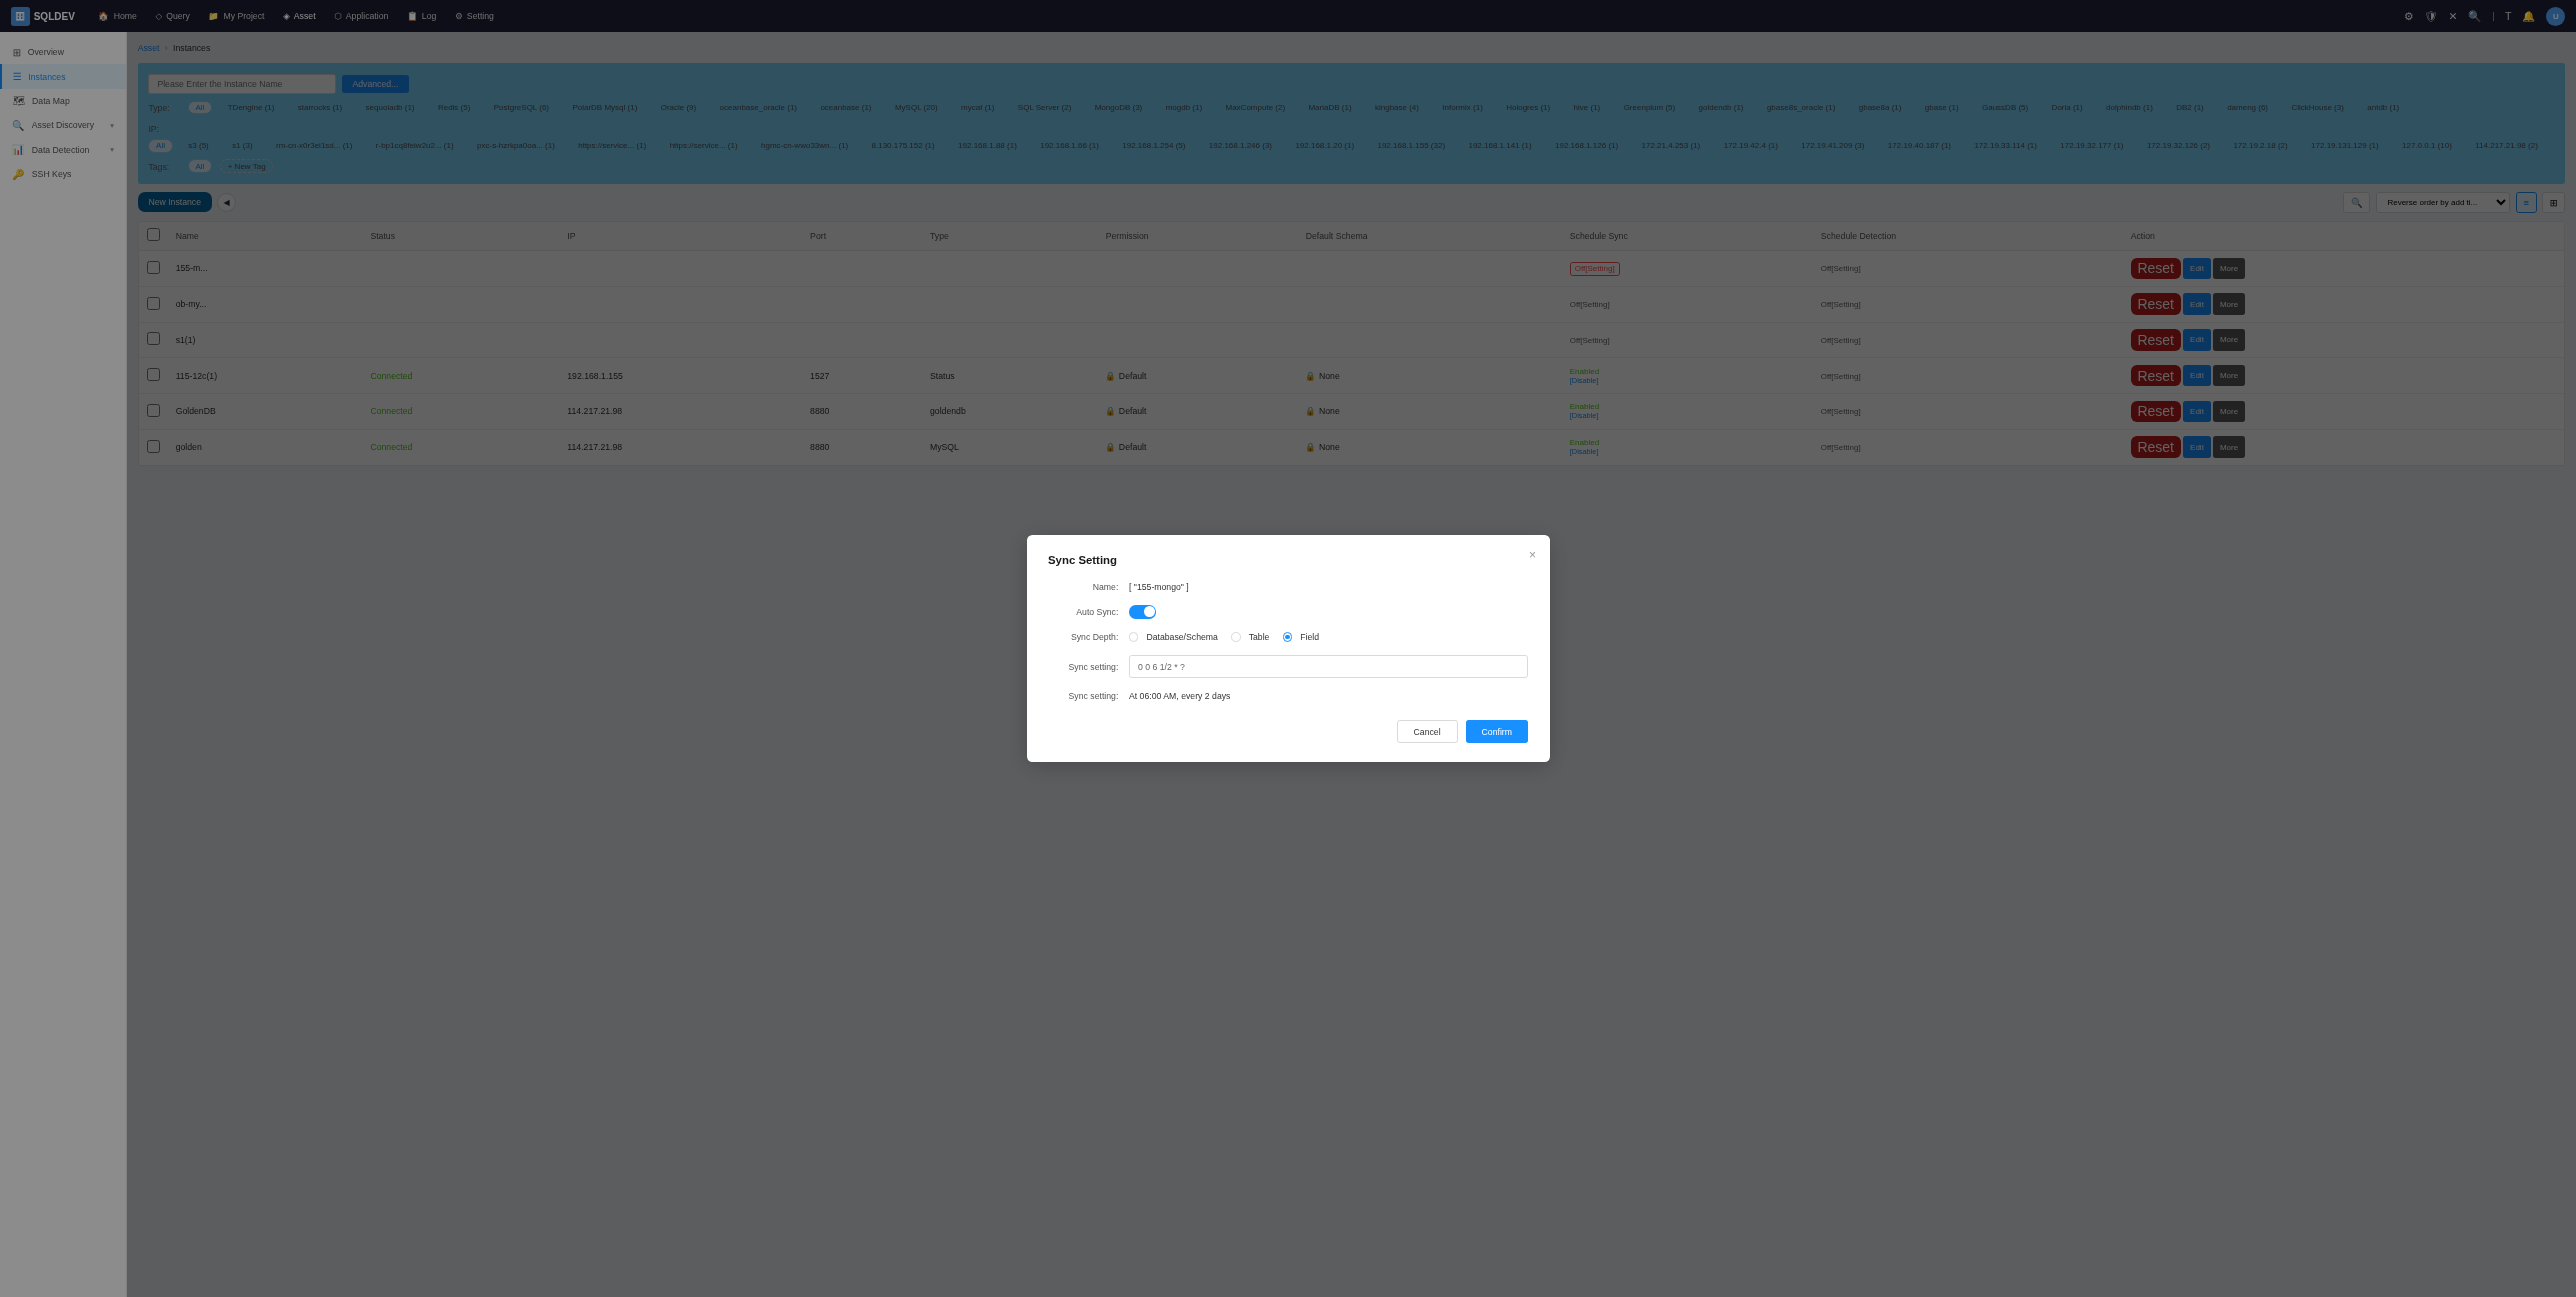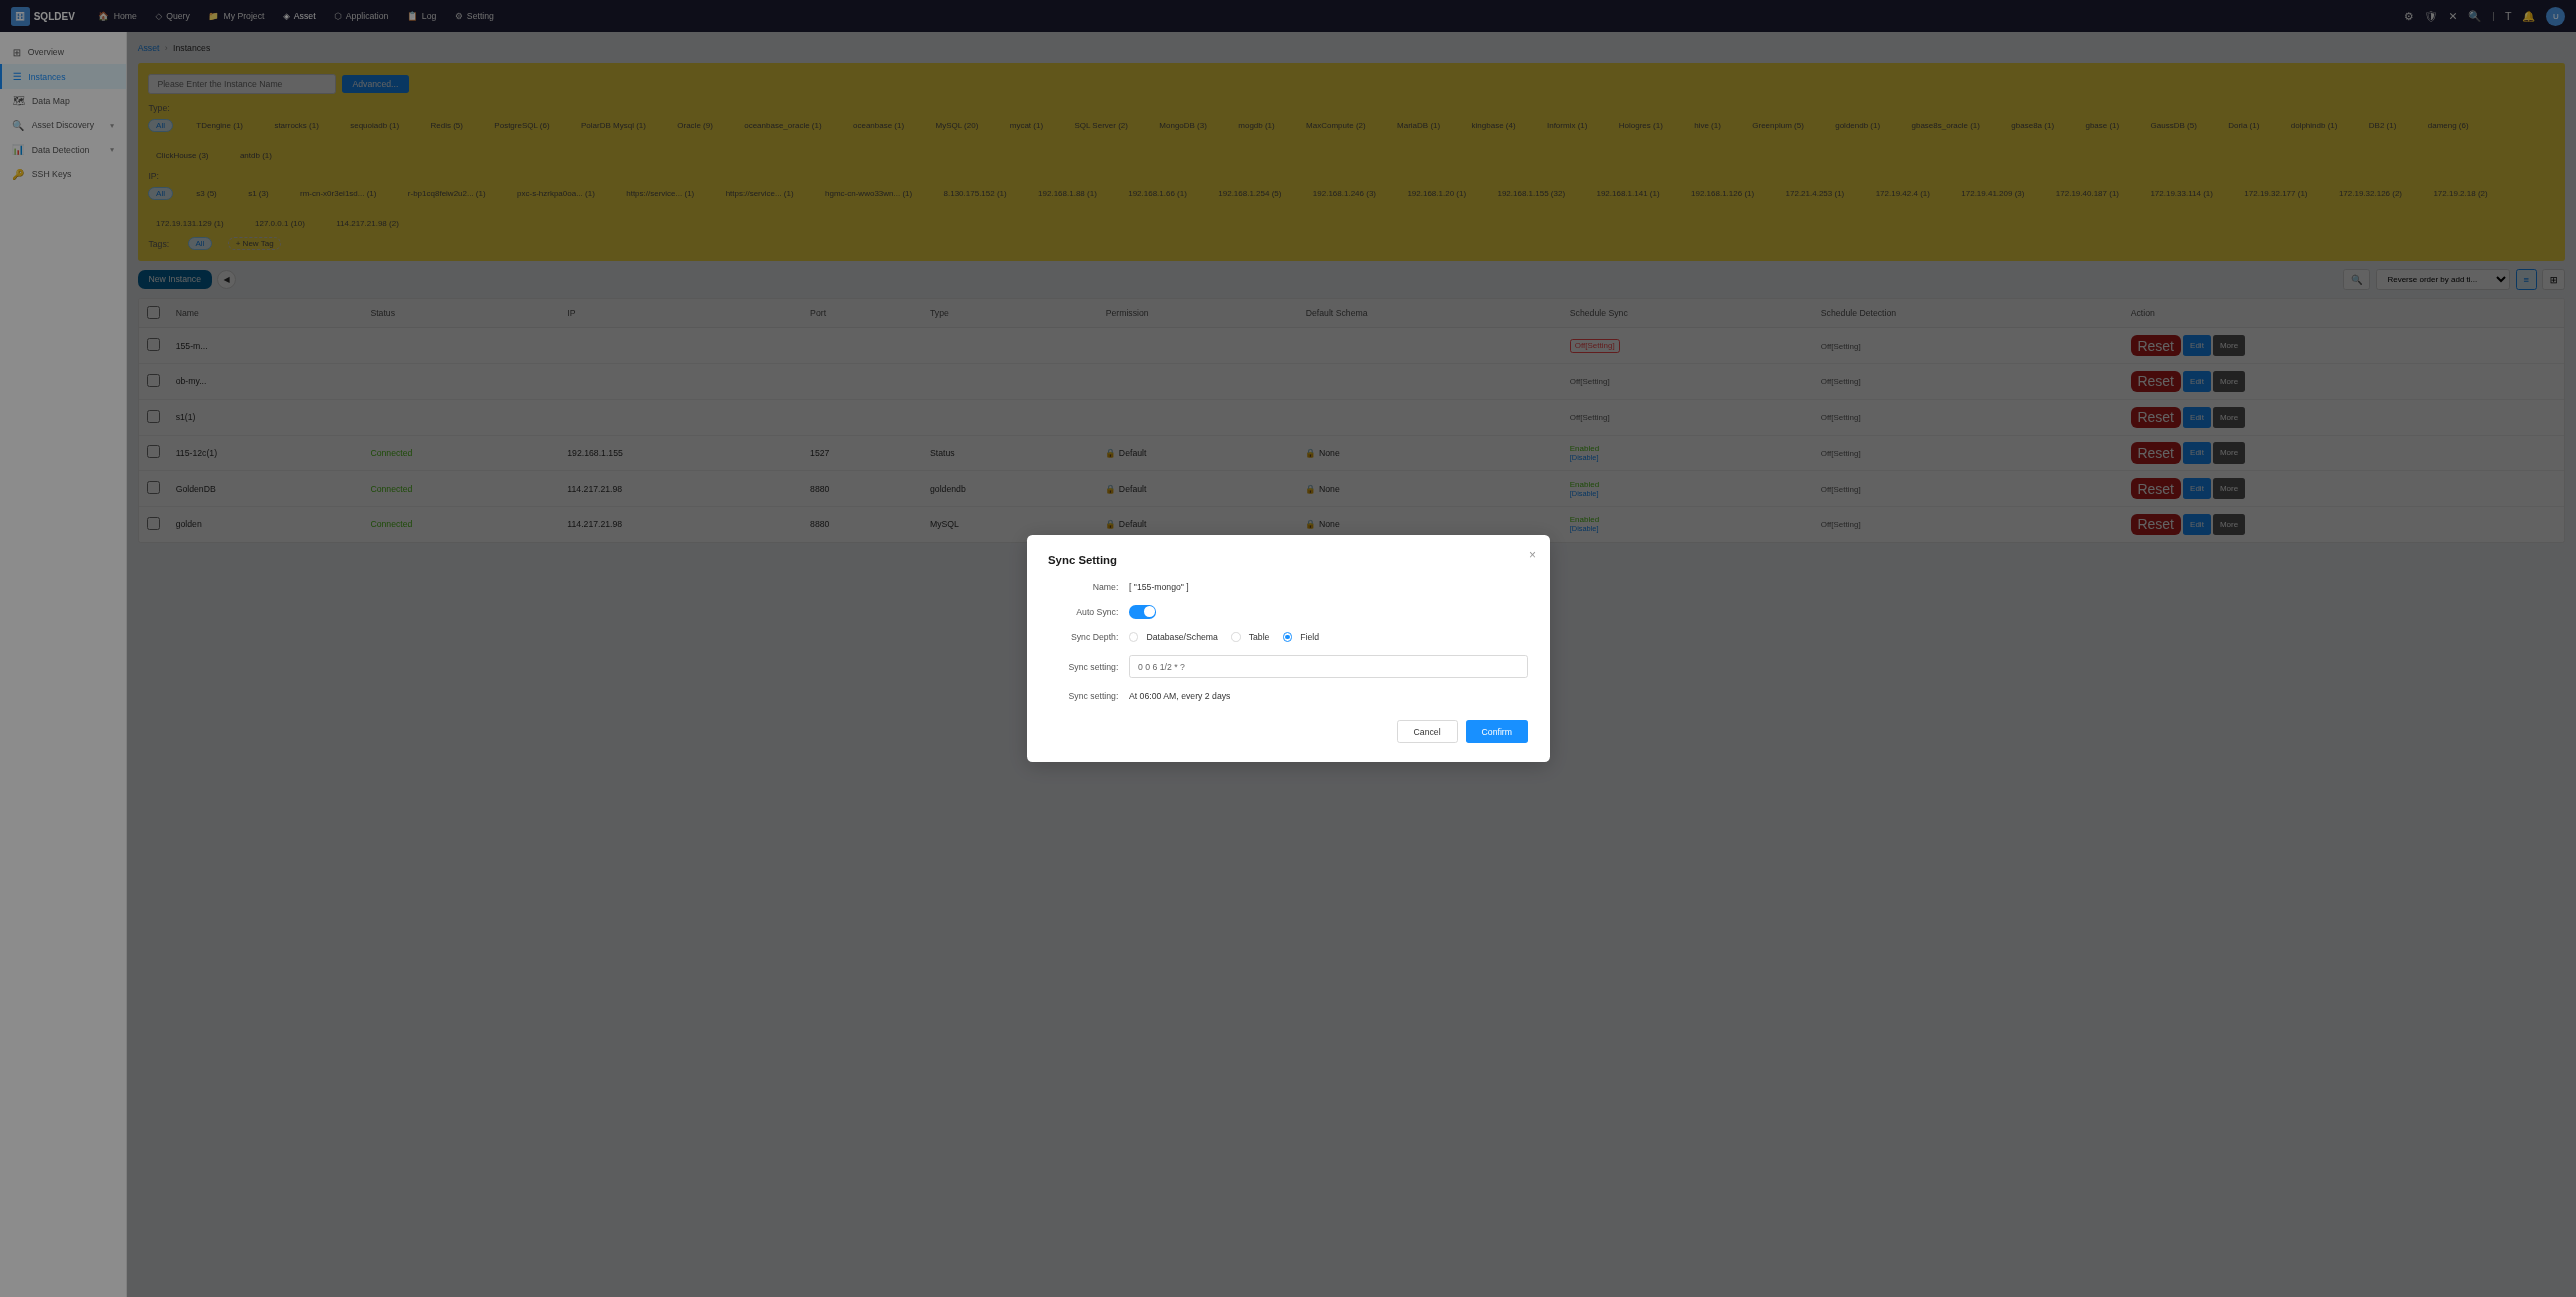--- a/index.html
+++ b/index.html
@@ -116,21 +116,21 @@
       margin-bottom: 10.7px;
       font-size: 8.7px;
       color: #666;
     }
     .breadcrumb .bc-link { color: #1890ff; cursor: pointer; }
     .breadcrumb .bc-sep { color: #999; }
     .breadcrumb .bc-current { color: #333; }
 
     
     .filter-bar {
-      background: #fde047;
+      background: #7dd3fc;
       border-radius: 2.7px;
       padding: 10.7px;
       margin-bottom: 8px;
     }
     .filter-row {
       display: flex;
       align-items: flex-start;
       gap: 5.4px;
       margin-bottom: 6.7px;
       flex-wrap: wrap;
@@ -138,21 +138,21 @@
     .filter-row:last-child { margin-bottom: 0; }
     .filter-label {
       font-size: 8.7px;
       color: #666;
       min-width: 34px;
       padding-top: 2.7px;
     }
     .filter-tags {
       display: flex;
       flex-wrap: wrap;
-      gap: 16px;
+      gap: 8px;
     }
     .filter-tag {
       padding: 1.3px 6.7px;
       border-radius: 8px;
       font-size: 8px;
       cursor: pointer;
       border: 0.7px solid transparent;
       color: #555;
       background: transparent;
     }

